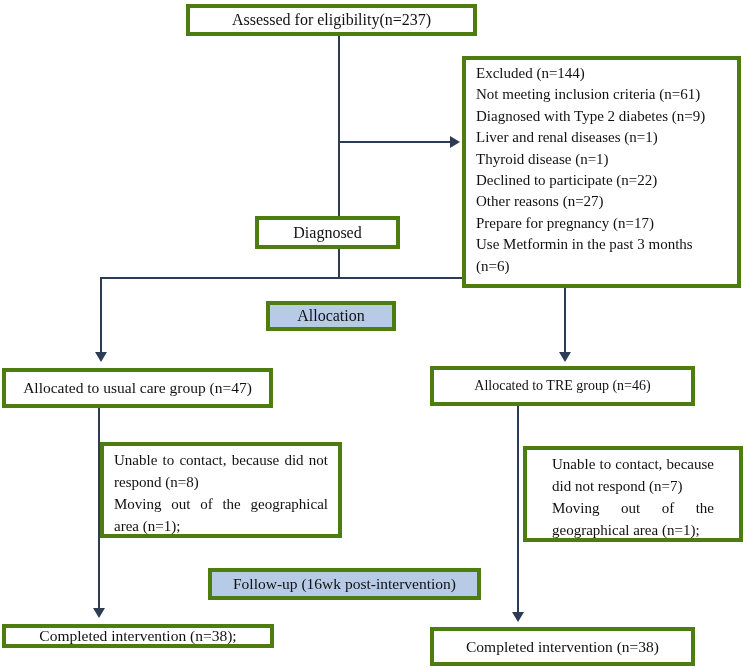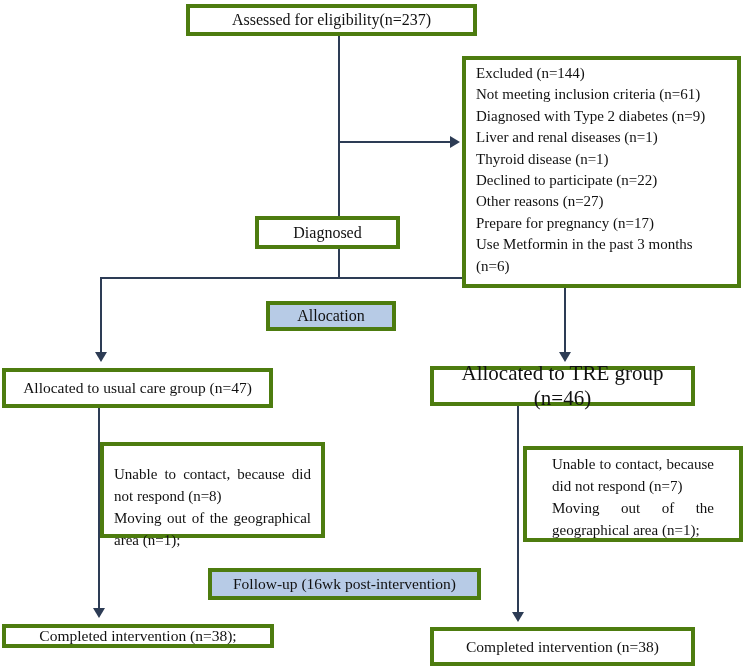--- a/index.html
+++ b/index.html
@@ -49,22 +49,22 @@
     width: 0; height: 0;
     border-top: 6px solid transparent;
     border-bottom: 6px solid transparent;
     border-left: 10px solid #2d3c55;
   }
   #box-assessed   { left: 186px; top: 4px;   width: 291px; height: 32px; font-size: 16px; }
   #box-excluded   { left: 462px; top: 56px;  width: 279px; height: 232px; font-size: 15px; line-height: 21.4px; padding: 3px 10px; }
   #box-randomized { left: 255px; top: 216px; width: 145px; height: 33px; font-size: 16px; }
   #box-allocation { left: 266px; top: 301px; width: 130px; height: 30px; font-size: 16px; }
   #box-alloc-usual { left: 2px;   top: 368px; width: 271px; height: 40px; font-size: 15.5px; }
-  #box-alloc-tre   { left: 430px; top: 366px; width: 265px; height: 40px; font-size: 21px; }
-  #box-dropout-usual { left: 100px; top: 442px; width: 225px; height: 96px; font-size: 15px; line-height: 22px; padding: 17px 10px; }
+  #box-alloc-tre   { left: 430px; top: 366px; width: 265px; height: 40px; font-size: 14px; }
+  #box-dropout-usual { left: 100px; top: 442px; width: 242px; height: 96px; font-size: 15px; line-height: 22px; padding: 3px 10px; }
   #box-dropout-tre   { left: 523px; top: 446px; width: 220px; height: 96px; font-size: 15px; line-height: 22px; padding: 3px 25px; }
   #box-followup  { left: 208px; top: 568px; width: 273px; height: 32px; font-size: 15.5px; }
   #box-completed-usual { left: 2px;   top: 624px; width: 272px; height: 24px; font-size: 15.5px; }
   #box-completed-tre   { left: 430px; top: 627px; width: 265px; height: 39px; font-size: 15.5px; }
 </style>
 </head>
 <body>
 
 <div id="figure">
 

